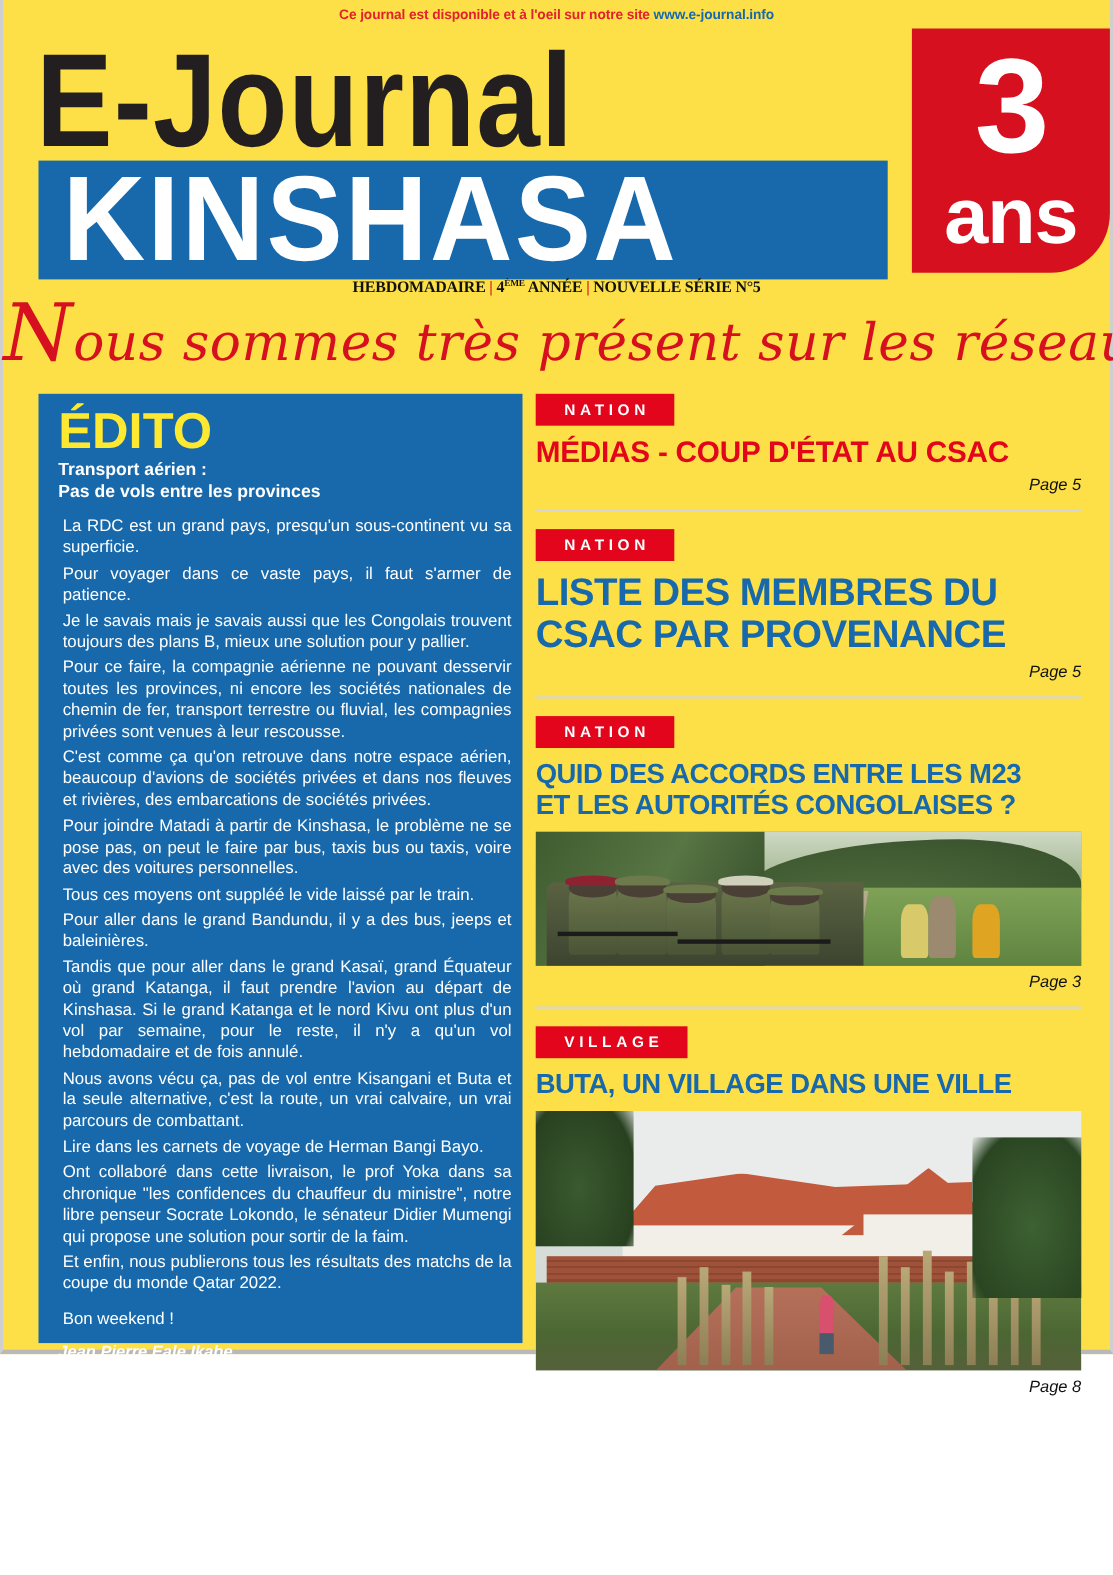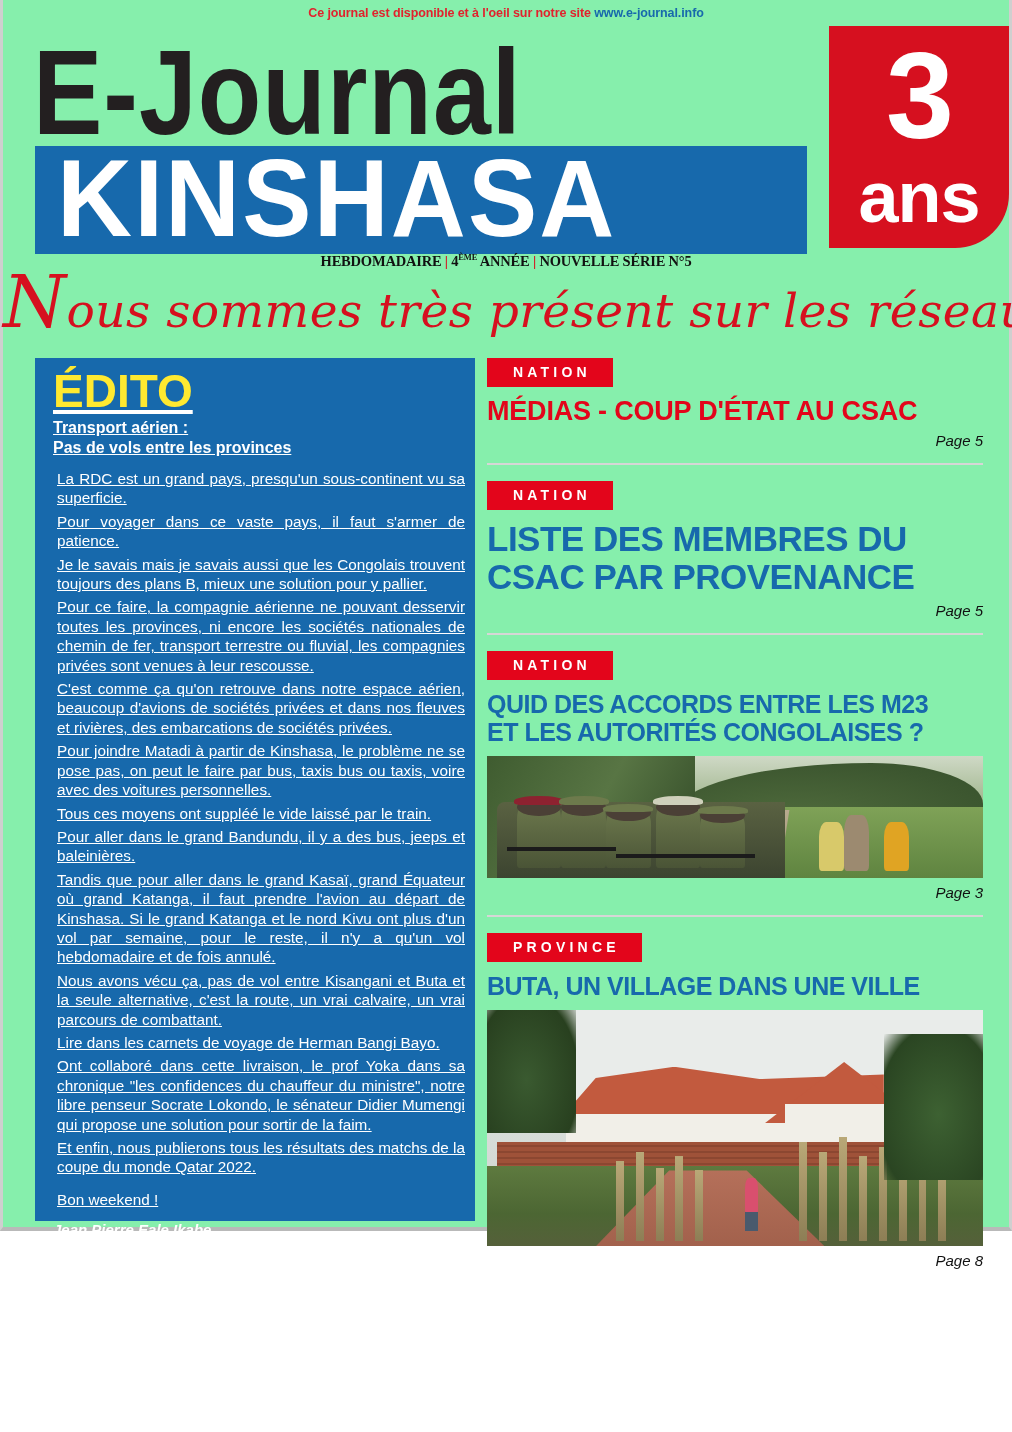--- a/index.html
+++ b/index.html
@@ -7,21 +7,21 @@
     width: 1012px;
     height: 1432px;
     background: #ffffff;
     font-family: "Liberation Sans", sans-serif;
     overflow: hidden;
   }
   .page {
     position: relative;
     width: 1012px;
     height: 1231px;
-    background: #86efac;
+    background: #fde047;
     border-left: 3px solid #cfcfcf;
     border-right: 3px solid #cfcfcf;
     border-bottom: 4px solid #b9b9b9;
   }
 
   
   .promo-strip {
     position: absolute;
     top: 6px; left: 0; right: 0;
     text-align: center;
@@ -135,21 +135,20 @@
   
   .edito {
     position: absolute;
     left: 32px;
     top: 358px;
     width: 440px;
     bottom: 6px;
     background: #1769ac;
     color: #ffffff;
     padding: 8px 6px 14px 18px;
-    text-decoration: underline;
   }
   .edito-title {
     font-size: 46px;
     line-height: 50px;
     font-weight: bold;
     color: #ffe930;
     letter-spacing: 0px;
   }
   .edito-kicker {
     font-size: 16px;
@@ -420,21 +419,21 @@
         <div class="ps-civ" style="left:72%;background:#9c8a70;height:46%;"></div>
         <div class="ps-civ" style="left:80%;background:#e0a423;"></div>
       </div>
 
       <div class="page-ref">Page 3</div>
     </div>
 
     <div class="rule"></div>
 
     <div class="article">
-      <div class="cat-badge">PROVINCE</div>
+      <div class="cat-badge">VILLAGE</div>
       <div class="headline-blue xs">
         <div>BUTA, UN VILLAGE DANS UNE VILLE</div>
       </div>
 
       <div class="photo photo-village">
         <div class="pv-sky"></div>
         <div class="pv-roof pv-roof-main"></div>
         <div class="pv-wall" style="left:16%;top:44%;width:62%;height:16%;"></div>
         <div class="pv-roof" style="left:56%;top:22%;width:32%;height:26%;clip-path:polygon(0% 100%,50% 0%,100% 100%);"></div>
         <div class="pv-wall" style="left:60%;top:40%;width:24%;height:20%;"></div>

